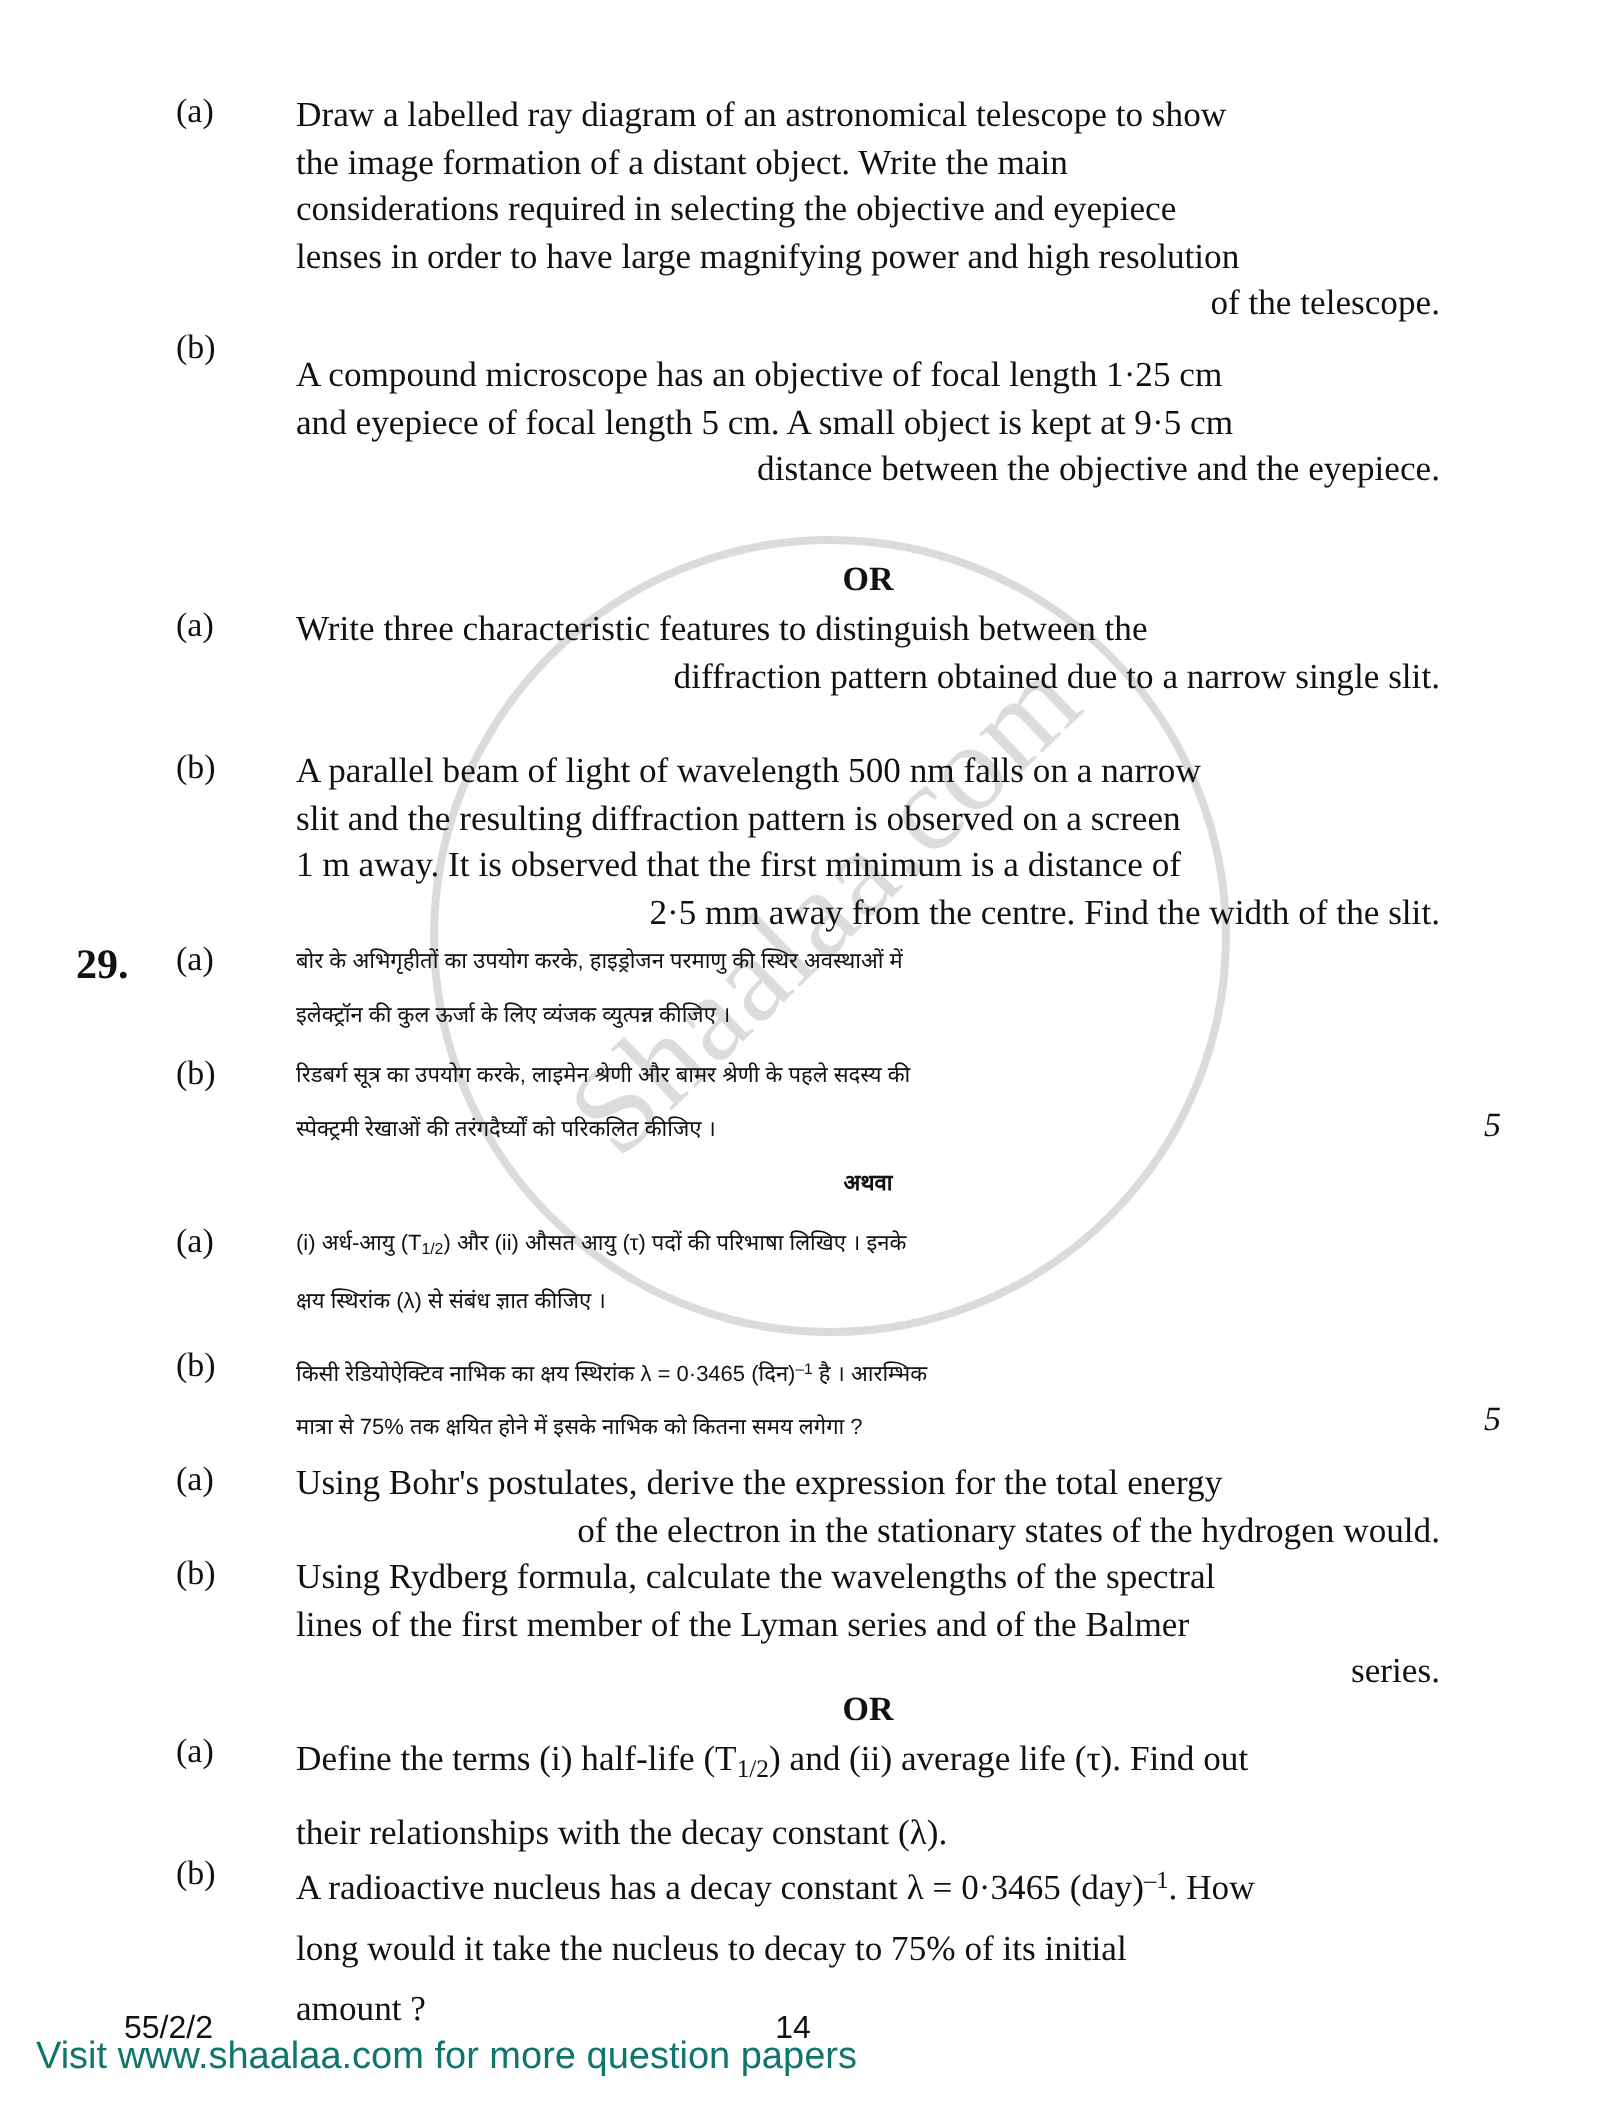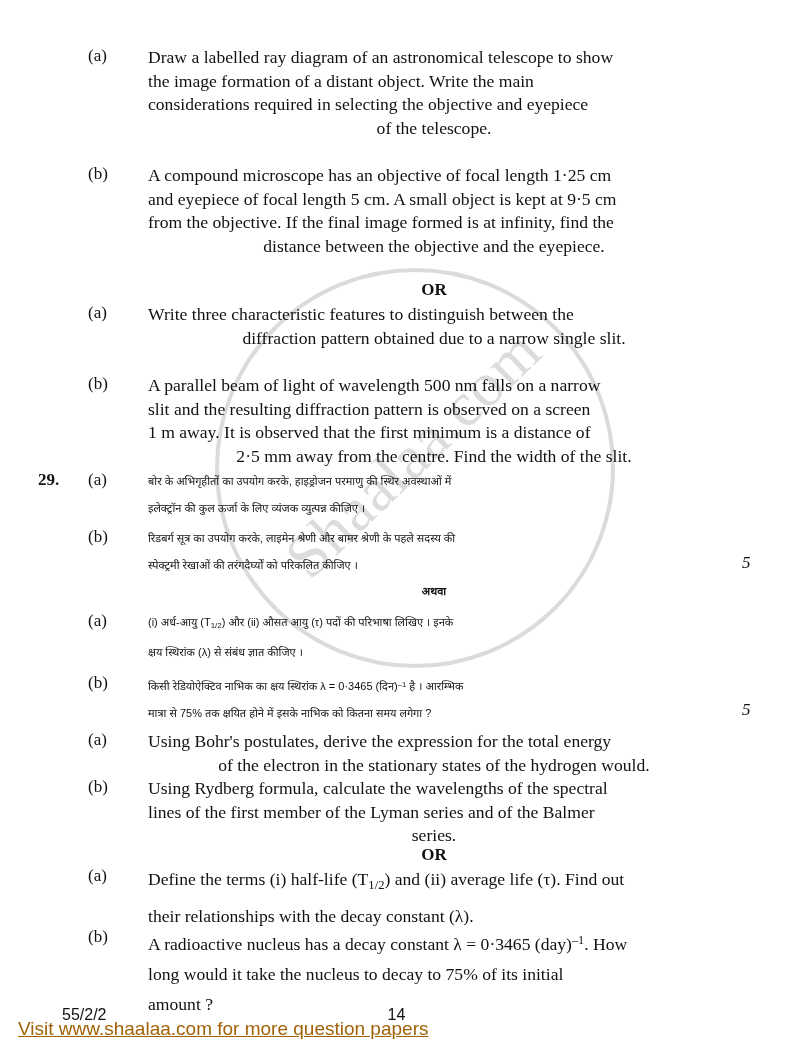--- a/index.html
+++ b/index.html
@@ -57,37 +57,37 @@
   
   #content {
     position: relative;
     z-index: 2;
     padding: 0;
   }
   .qnum {
     position: absolute;
     left: 38px;
     font-weight: bold;
-    font-size: 17px;
+    font-size: 21px;
   }
   .part {
     position: absolute;
     left: 88px;
     font-size: 17px;
   }
   .btext {
     position: absolute;
     left: 148px;
     width: 572px;
     font-size: 17.6px;
     line-height: 23.5px;
     text-align: justify;
     text-justify: inter-word;
   }
-  .btext.last-left > .ln:last-child { text-align: center; }
+  .btext.last-left > .ln:last-child { text-align: right; }
   .ln { display: block; }
   .ln.nojust { text-align: left; }
 
   .hindi {
     font-family: "Liberation Sans", "DejaVu Sans", sans-serif;
     font-size: 11px;
     line-height: 27px;
   }
   .hindi .ln { text-align: justify; }
   .hindi .ln.nojust { text-align: left; }
@@ -130,50 +130,49 @@
     text-align: center;
     font-size: 16px;
     font-family: "Liberation Sans", "DejaVu Sans", sans-serif;
   }
   #promo-banner {
     position: absolute;
     left: 18px;
     top: 1018px;
     font-family: "Liberation Sans", "DejaVu Sans", sans-serif;
     font-size: 19px;
-    color: #a16207;
+    color: #0f766e;
     white-space: nowrap;
-    text-decoration: underline;
   }
 </style>
 </head>
 <body>
 
 <div id="page">
 
   <div id="watermark">
     <div class="ring"></div>
     <div class="wmtext">Shaalaa.com</div>
   </div>
 
   <div id="content">
 
     <div class="part" style="top:46px;">(a)</div>
     <div class="btext last-left" style="top:46px;">
       <span class="ln">Draw a labelled ray diagram of an astronomical telescope to show</span>
       <span class="ln">the image formation of a distant object. Write the main</span>
       <span class="ln">considerations required in selecting the objective and eyepiece</span>
+      <span class="ln">lenses in order to have large magnifying power and high resolution</span>
       <span class="ln nojust">of the telescope.</span>
     </div>
 
     <div class="part" style="top:164px;">(b)</div>
-    <div class="btext last-left" style="top:164px;">
+    <div class="btext last-left" style="top:176px;">
       <span class="ln">A compound microscope has an objective of focal length 1·25 cm</span>
       <span class="ln">and eyepiece of focal length 5 cm. A small object is kept at 9·5 cm</span>
-      <span class="ln">from the objective. If the final image formed is at infinity, find the</span>
       <span class="ln nojust">distance between the objective and the eyepiece.</span>
     </div>
 
     <div class="center-or" style="top:280px;">OR</div>
 
     <div class="part" style="top:303px;">(a)</div>
     <div class="btext last-left" style="top:303px;">
       <span class="ln">Write three characteristic features to distinguish between the</span>
       <span class="ln nojust">diffraction pattern obtained due to a narrow single slit.</span>
     </div>

